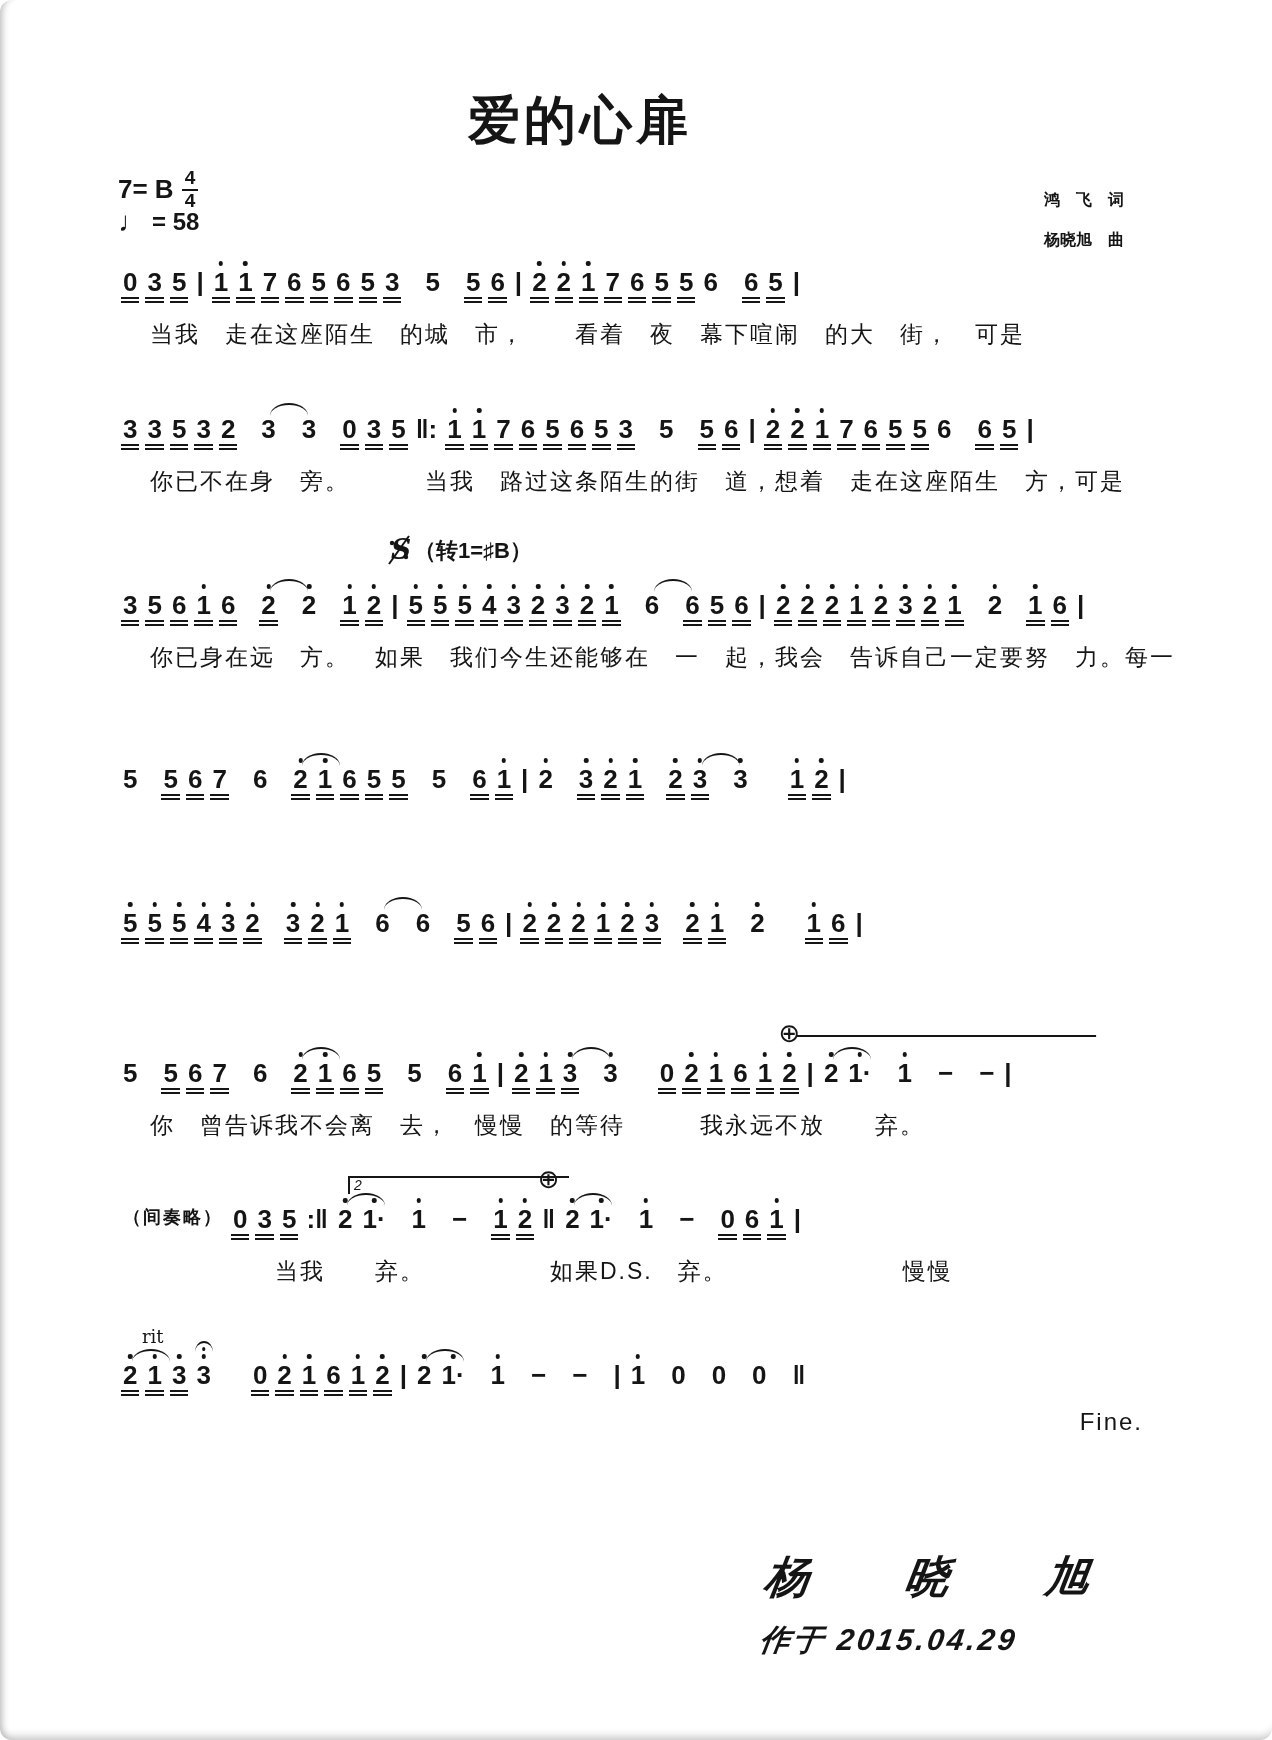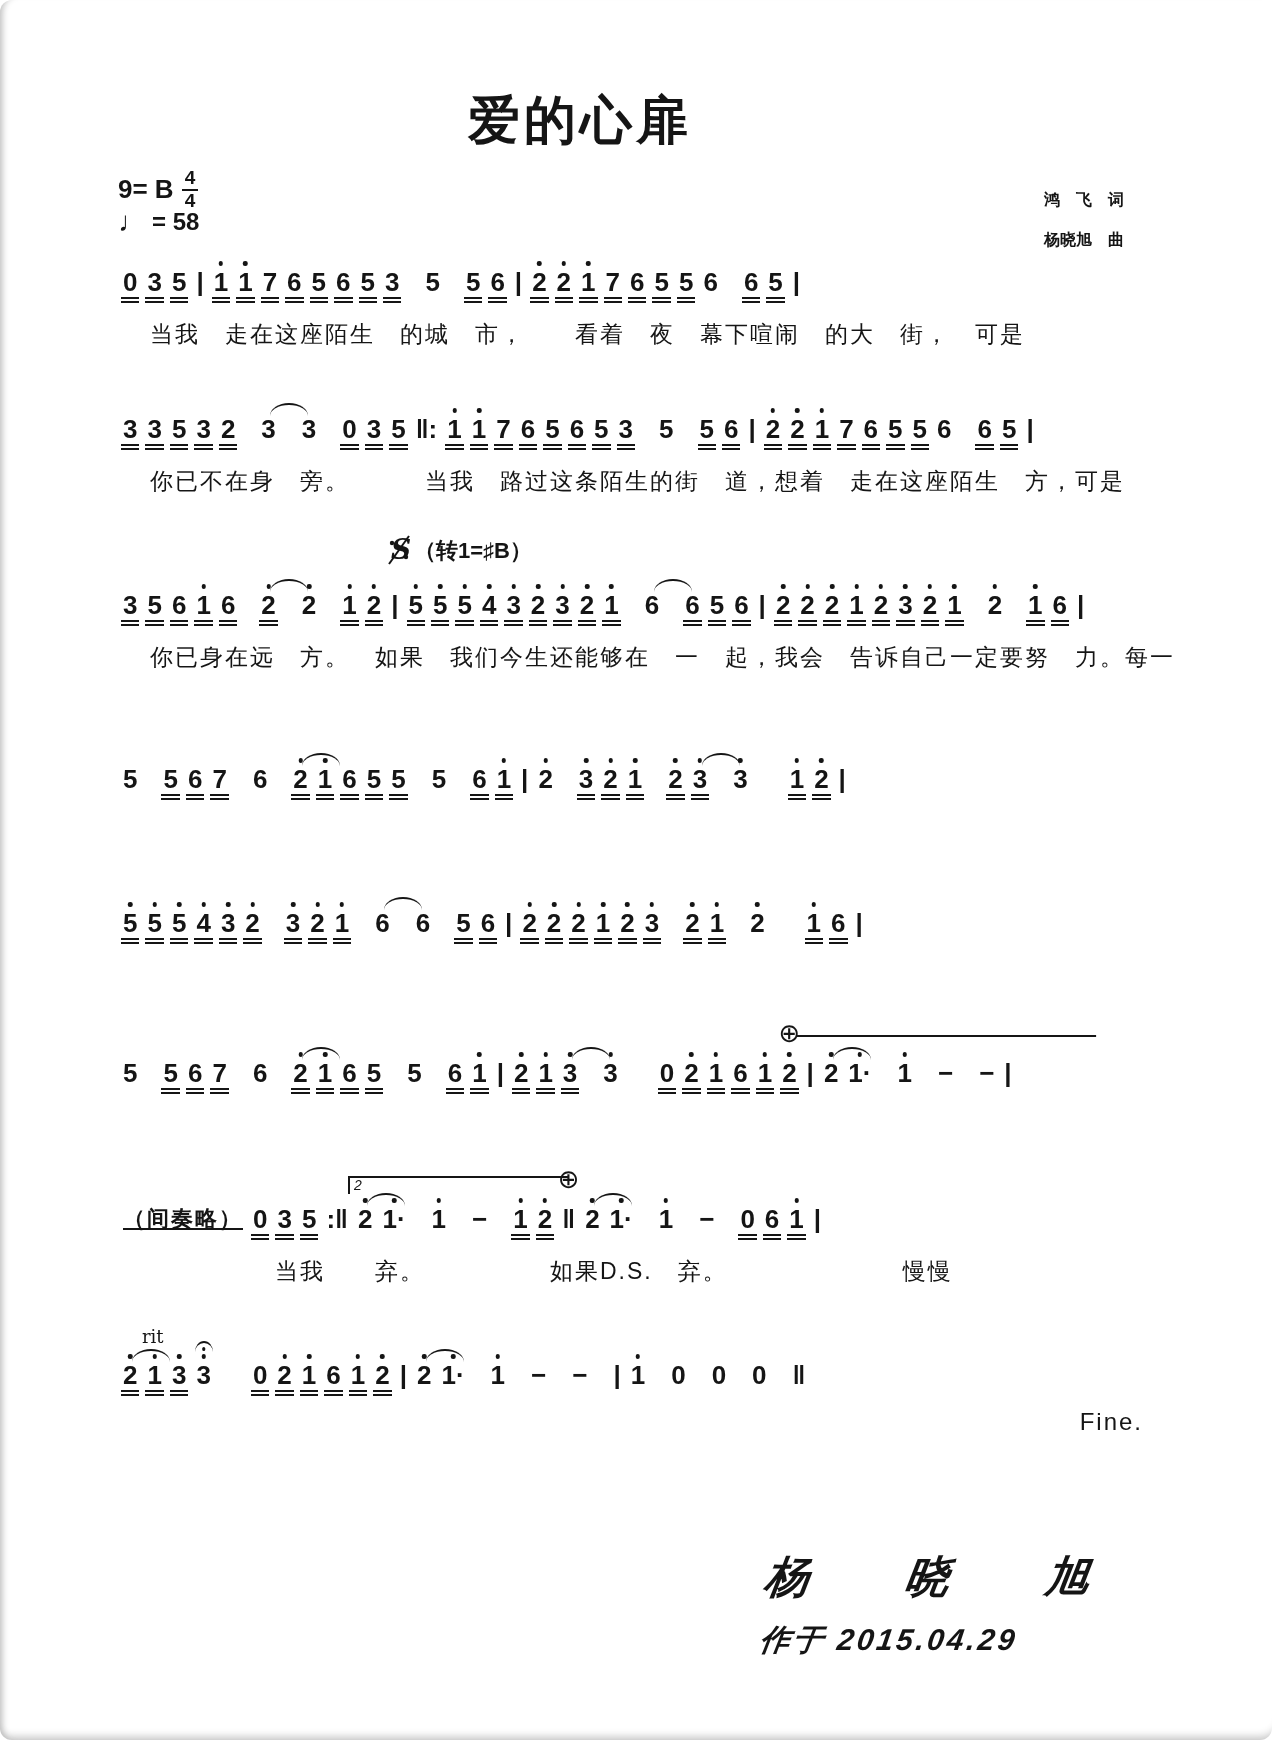--- a/index.html
+++ b/index.html
@@ -12,21 +12,21 @@
   .meterf{display:inline-flex;flex-direction:column;text-align:center;font-size:19px;font-weight:bold;line-height:1.1;margin-left:8px;}
   .meterf .mn{border-bottom:2px solid #151515;padding:0 3px;}
   .tempo{position:absolute;top:206px;left:118px;font-size:24px;font-weight:bold;display:flex;align-items:center;gap:6px;}
   .tempo .tn{font-size:28px;}
   .credits{position:absolute;top:180px;right:148px;text-align:right;font-size:16px;line-height:40px;font-weight:bold;}
   
   .sys{position:absolute;left:120px;width:1075px;}
   .nrow{display:flex;align-items:flex-start;flex-wrap:nowrap;gap:4px;}
   .note,.bar,.dash,.ntext{position:relative;font-size:26px;font-weight:bold;line-height:1;
         padding:14px 3px 10px;white-space:nowrap;}
-  .ntext{font-size:22px;letter-spacing:2px;padding-top:16px;text-decoration:underline;}
+  .ntext{font-size:18px;letter-spacing:2px;padding-top:16px;}
   .sp{width:12px;flex:none;}
   .note.u1::after,.note.u2::after{content:"";position:absolute;left:1px;right:1px;bottom:6px;height:2px;background:#151515;}
   .note.u2::before{content:"";position:absolute;left:1px;right:1px;bottom:2px;height:2px;background:#151515;}
   .od{position:absolute;top:6px;left:50%;transform:translateX(-50%);width:4.5px;height:4.5px;background:#151515;border-radius:50%;}
   .slur{position:absolute;top:1px;left:58%;width:38px;height:11px;
         border-top:2.5px solid #151515;border-radius:50% 50% 0 0/100% 100% 0 0;}
   .fer{position:absolute;top:-7px;left:50%;transform:translateX(-50%);width:18px;height:9px;
        border-top:2.5px solid #151515;border-radius:50% 50% 0 0/100% 100% 0 0;}
   .fer::after{content:"";position:absolute;left:50%;top:4px;width:3.5px;height:3.5px;background:#151515;border-radius:50%;transform:translateX(-50%);}
   .codam{position:absolute;top:-26px;left:50%;transform:translateX(-50%);font-size:26px;font-weight:normal;font-style:normal;}
@@ -43,21 +43,21 @@
   .footer-date{position:absolute;left:760px;top:1620px;font-size:30px;font-weight:bold;font-style:italic;
                letter-spacing:3px;transform:skewX(-8deg);}
 </style>
 </head>
 <body>
 
 <div class="page">
   <div class="title">爱的心扉</div>
 
   <div class="keyblock">
-    <span>9= B</span>
+    <span>7= B</span>
     <span class="meterf">
       <span class="mn">4</span>
       <span class="md">4</span>
     </span>
   </div>
 
   <div class="tempo">
     <span class="tn">♩</span>
     <span>= 58</span>
   </div>
@@ -318,20 +318,21 @@
           <span class="note">2<i class="od"></i><i class="slur"></i></span>
           <span class="note">1·<i class="od"></i></span>
           <span class="sp"></span>
           <span class="note">1<i class="od"></i></span>
           <span class="sp"></span>
           <span class="dash">−</span>
           <span class="sp"></span>
           <span class="dash">−</span>
           <span class="bar">|</span>
         </div>
+        <div class="lrow">你　曾告诉我不会离　去，　慢慢　的等待　　　我永远不放　　弃。</div>
       </div>
       <div class="sys sys7" style="top: 1192px;">
         <div class="ov ov-volta">2</div>
         <div class="nrow">
           <span class="ntext">（间奏略）</span>
           <span class="note u2">0</span>
           <span class="note u2">3</span>
           <span class="note u2">5</span>
           <span class="bar">:‖</span>
           <span class="note">2<i class="od"></i><i class="slur"></i></span>

